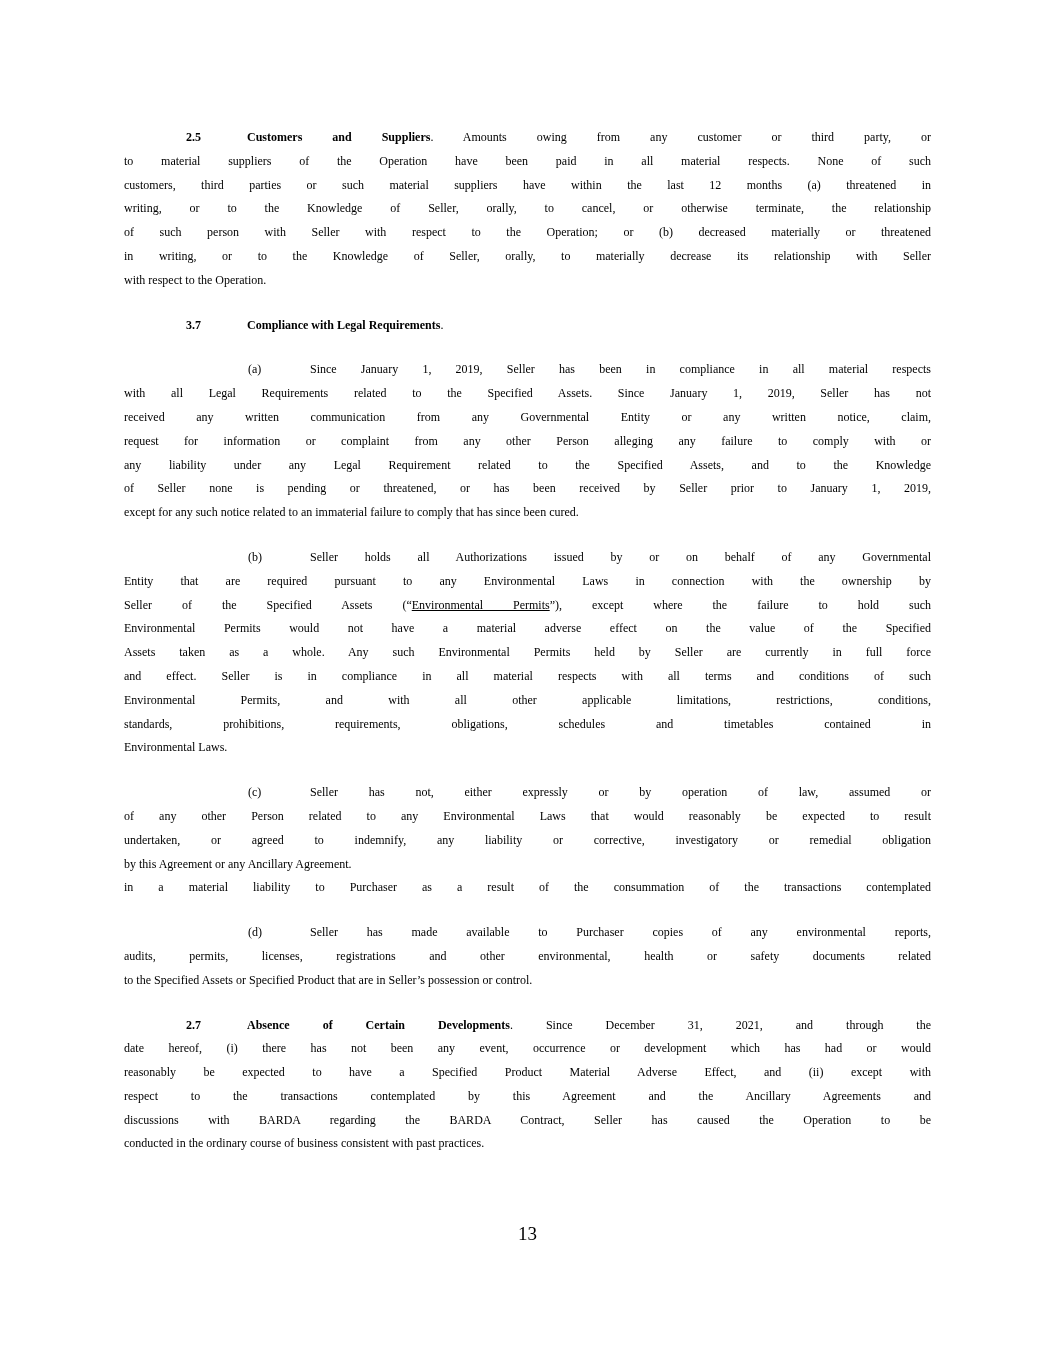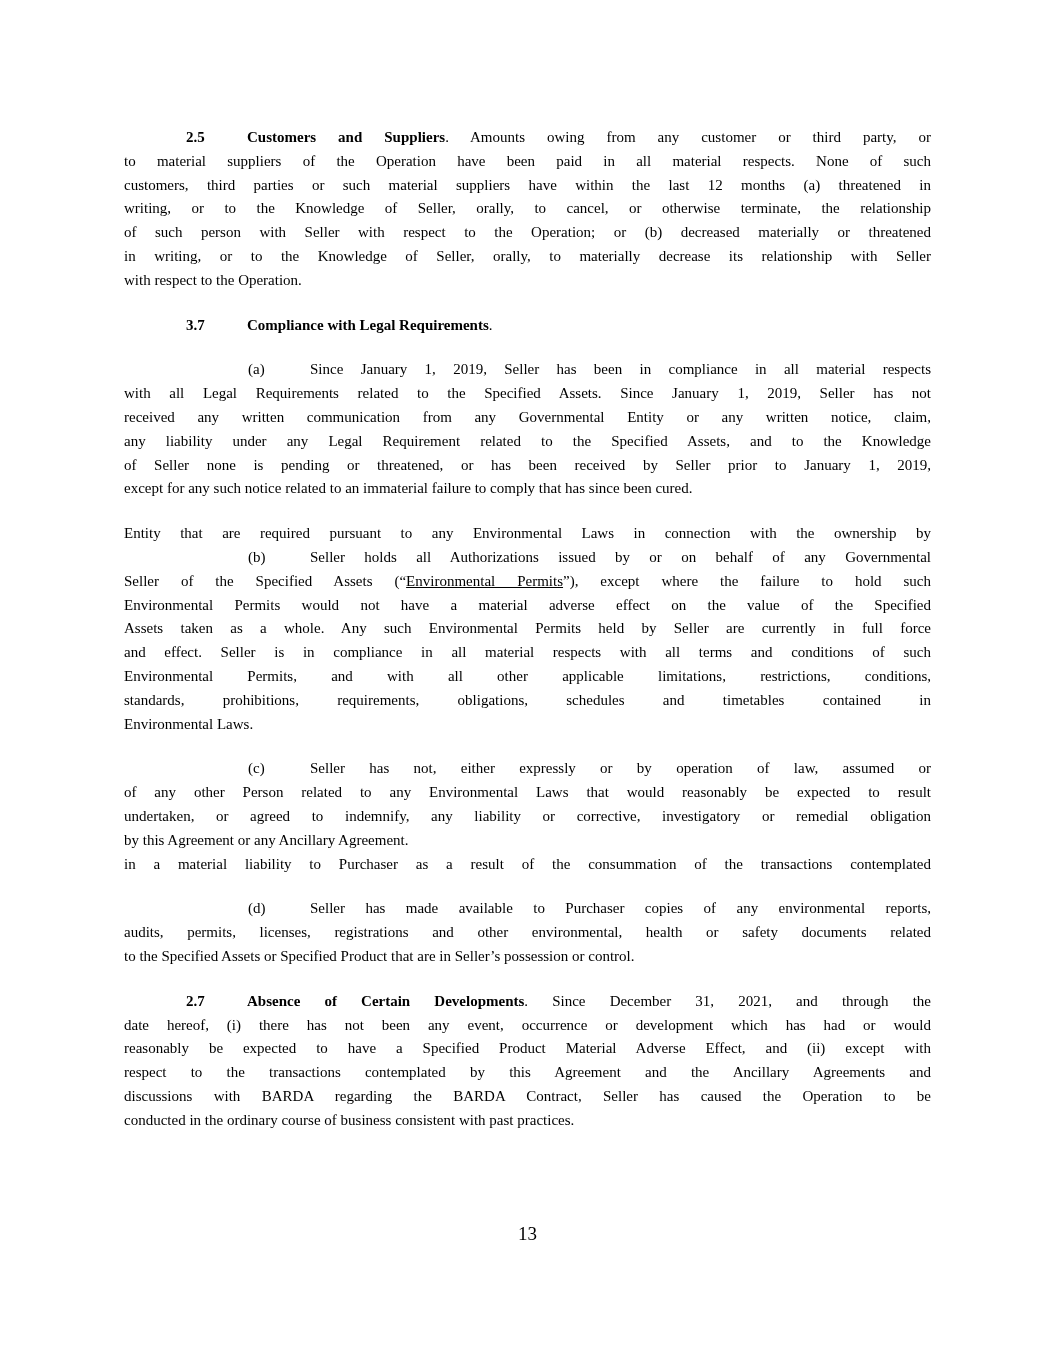--- a/index.html
+++ b/index.html
@@ -1,20 +1,20 @@
 <!DOCTYPE html>
 <html><head>
 <meta charset="utf-8">
 <style>
   html, body { margin: 0; padding: 0; background: #ffffff; }
   body { width: 1055px; height: 1365px; position: relative; overflow: hidden;
          font-family: "Liberation Serif", "DejaVu Serif", serif; color: #000; }
   .page { position: absolute; left: 124px; top: 126px; width: 807px; }
   .para { margin: 0; }
-  .line { display: block; height: 23.8px; line-height: 23.8px; font-size: 15px;
+  .line { display: block; height: 23.8px; line-height: 23.8px; font-size: 12px;
           text-align: justify; text-align-last: justify; white-space: nowrap; overflow: visible; }
   .line.last { text-align-last: left; }
   .gap { height: 21px; }
   .b { font-weight: bold; }
   .u { text-decoration: underline; }
   .num { display: inline-block; width: 61px; font-weight: bold; }
   .ind1 { display: inline-block; width: 62px; }
   .ind2 { display: inline-block; width: 124px; }
   .sub { display: inline-block; width: 62px; }
   .pageno { position: absolute; top: 1222px; left: 0; width: 1055px; text-align: center;
@@ -40,30 +40,31 @@
   <div class="para">
     <div class="line last"><span class="ind1"></span><span class="num">3.7</span><span class="b">Compliance with Legal Requirements</span><span>.</span></div>
   </div>
 
   <div class="gap"></div>
 
   <div class="para">
     <div class="line"><span class="ind2"></span><span class="sub">(a)</span><span>Since January 1, 2019, Seller has been in compliance in all material respects</span></div>
     <div class="line">with all Legal Requirements related to the Specified Assets.  Since January 1, 2019, Seller has not</div>
     <div class="line">received any written communication from any Governmental Entity or any written notice, claim,</div>
+    <div class="line">request for information or complaint from any other Person alleging any failure to comply with or</div>
     <div class="line">any liability under any Legal Requirement related to the Specified Assets, and to the Knowledge</div>
     <div class="line">of Seller none is pending or threatened, or has been received by Seller prior to January 1, 2019,</div>
     <div class="line last">except for any such notice related to an immaterial failure to comply that has since been cured.</div>
   </div>
 
   <div class="gap"></div>
 
   <div class="para">
+    <div class="line"><span class="ind2"></span><span class="sub">(b)</span><span>Seller holds all Authorizations issued by or on behalf of any Governmental</span></div>
     <div class="line">Entity that are required pursuant to any Environmental Laws in connection with the ownership by</div>
-    <div class="line"><span class="ind2"></span><span class="sub">(b)</span><span>Seller holds all Authorizations issued by or on behalf of any Governmental</span></div>
     <div class="line"><span>Seller of the Specified Assets (“</span><span class="u">Environmental Permits</span><span>”), except where the failure to hold such</span></div>
     <div class="line">Environmental Permits would not have a material adverse effect on the value of the Specified</div>
     <div class="line">Assets taken as a whole.  Any such Environmental Permits held by Seller are currently in full force</div>
     <div class="line">and effect.  Seller is in compliance in all material respects with all terms and conditions of such</div>
     <div class="line">Environmental Permits, and with all other applicable limitations, restrictions, conditions,</div>
     <div class="line">standards, prohibitions, requirements, obligations, schedules and timetables contained in</div>
     <div class="line last">Environmental Laws.</div>
   </div>
 
   <div class="gap"></div>

